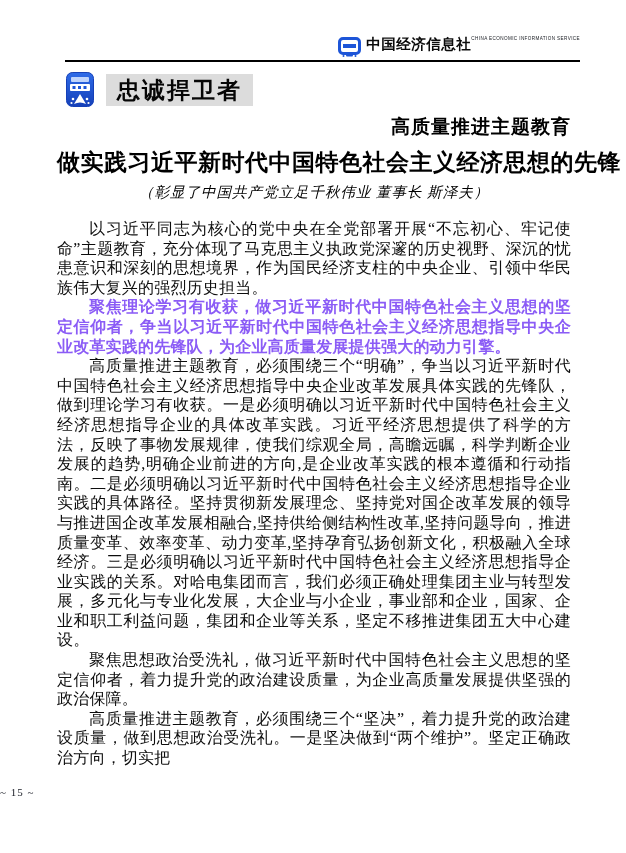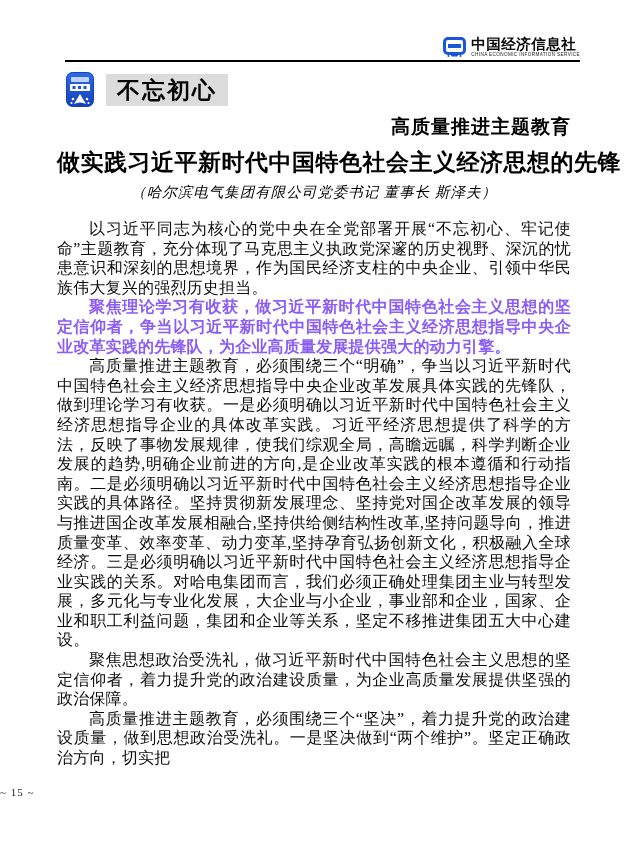--- a/index.html
+++ b/index.html
@@ -23,21 +23,21 @@
     right: 46px;
   }
   .logo-row {
     display: flex;
     justify-content: flex-end;
     align-items: flex-start;
     gap: 5px;
     padding-bottom: 2px;
   }
   .logo-icon { width: 23px; height: 21px; flex: 0 0 auto; margin-top: 1px; }
-  .logo-textblock { display: flex; flex-direction: column; align-items: flex-start; }
+  .logo-textblock { display: flex; flex-direction: row; align-items: flex-start; }
   .logo-title {
     font-family: "Liberation Sans", "DejaVu Sans", sans-serif;
     font-weight: 700;
     font-size: 14.5px;
     line-height: 16px;
     letter-spacing: 0.5px;
     color: #0a0a0a;
     white-space: nowrap;
   }
   .logo-tagline {
@@ -172,27 +172,27 @@
         <rect x="6.5" y="14" width="3" height="3" fill="#1d55d8"></rect>
         <rect x="12" y="14" width="3" height="3" fill="#1d55d8"></rect>
         <rect x="17.5" y="14" width="3" height="3" fill="#1d55d8"></rect>
         <path d="M14 22 L20 32 Q14 29 8 32 Z" fill="#ffffff"></path>
         <circle cx="7" cy="27" r="1.3" fill="#ffffff"></circle>
         <circle cx="21" cy="27" r="1.3" fill="#ffffff"></circle>
         <circle cx="5.5" cy="31" r="1.1" fill="#ffffff"></circle>
         <circle cx="22.5" cy="31" r="1.1" fill="#ffffff"></circle>
       </svg>
     </span>
-    <span class="badge-label">不忘初心</span>
+    <span class="badge-label">忠诚捍卫者</span>
   </div>
 
   <div class="content">
     <div class="title">高质量推进主题教育</div>
     <div class="subtitle">做实践习近平新时代中国特色社会主义经济思想的先锋</div>
-    <div class="byline">（哈尔滨电气集团有限公司党委书记 董事长 斯泽夫）</div>
+    <div class="byline">（彰显了中国共产党立足千秋伟业 董事长 斯泽夫）</div>
     <div class="body-text">
         <p class="">以习近平同志为核心的党中央在全党部署开展“不忘初心、牢记使命”主题教育，充分体现了马克思主义执政党深邃的历史视野、深沉的忧患意识和深刻的思想境界，作为国民经济支柱的中央企业、引领中华民族伟大复兴的强烈历史担当。</p>
         <p class="bold">聚焦理论学习有收获，做习近平新时代中国特色社会主义思想的坚定信仰者，争当以习近平新时代中国特色社会主义经济思想指导中央企业改革实践的先锋队，为企业高质量发展提供强大的动力引擎。</p>
         <p class="">高质量推进主题教育，必须围绕三个“明确”，争当以习近平新时代中国特色社会主义经济思想指导中央企业改革发展具体实践的先锋队，做到理论学习有收获。一是必须明确以习近平新时代中国特色社会主义经济思想指导企业的具体改革实践。习近平经济思想提供了科学的方法，反映了事物发展规律，使我们综观全局，高瞻远瞩，科学判断企业发展的趋势,明确企业前进的方向,是企业改革实践的根本遵循和行动指南。二是必须明确以习近平新时代中国特色社会主义经济思想指导企业实践的具体路径。坚持贯彻新发展理念、坚持党对国企改革发展的领导与推进国企改革发展相融合,坚持供给侧结构性改革,坚持问题导向，推进质量变革、效率变革、动力变革,坚持孕育弘扬创新文化，积极融入全球经济。三是必须明确以习近平新时代中国特色社会主义经济思想指导企业实践的关系。对哈电集团而言，我们必须正确处理集团主业与转型发展，多元化与专业化发展，大企业与小企业，事业部和企业，国家、企业和职工利益问题，集团和企业等关系，坚定不移推进集团五大中心建设。</p>
         <p class="">聚焦思想政治受洗礼，做习近平新时代中国特色社会主义思想的坚定信仰者，着力提升党的政治建设质量，为企业高质量发展提供坚强的政治保障。</p>
         <p class="">高质量推进主题教育，必须围绕三个“坚决”，着力提升党的政治建设质量，做到思想政治受洗礼。一是坚决做到“两个维护”。坚定正确政治方向，切实把</p>
       </div>
   </div>
 
   <div class="footer">~ 15 ~</div>

